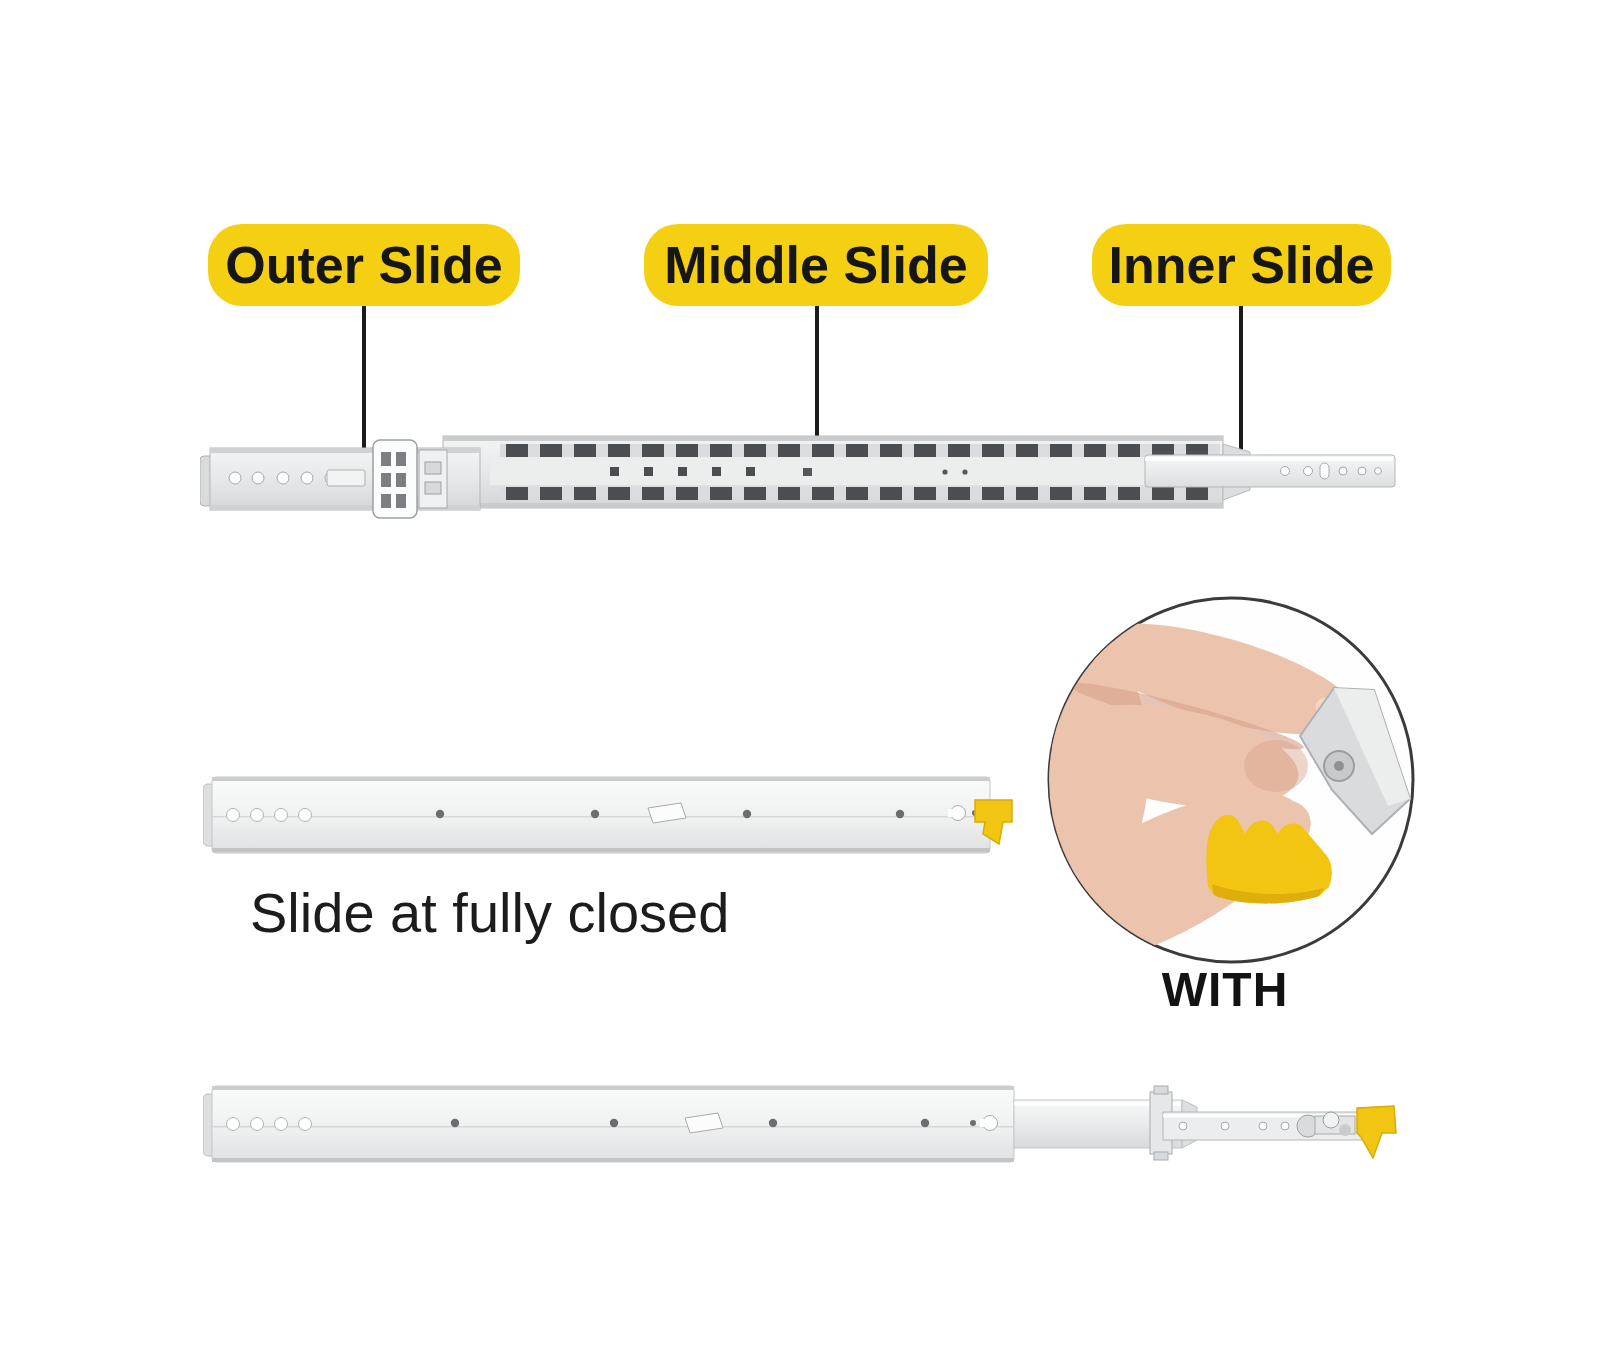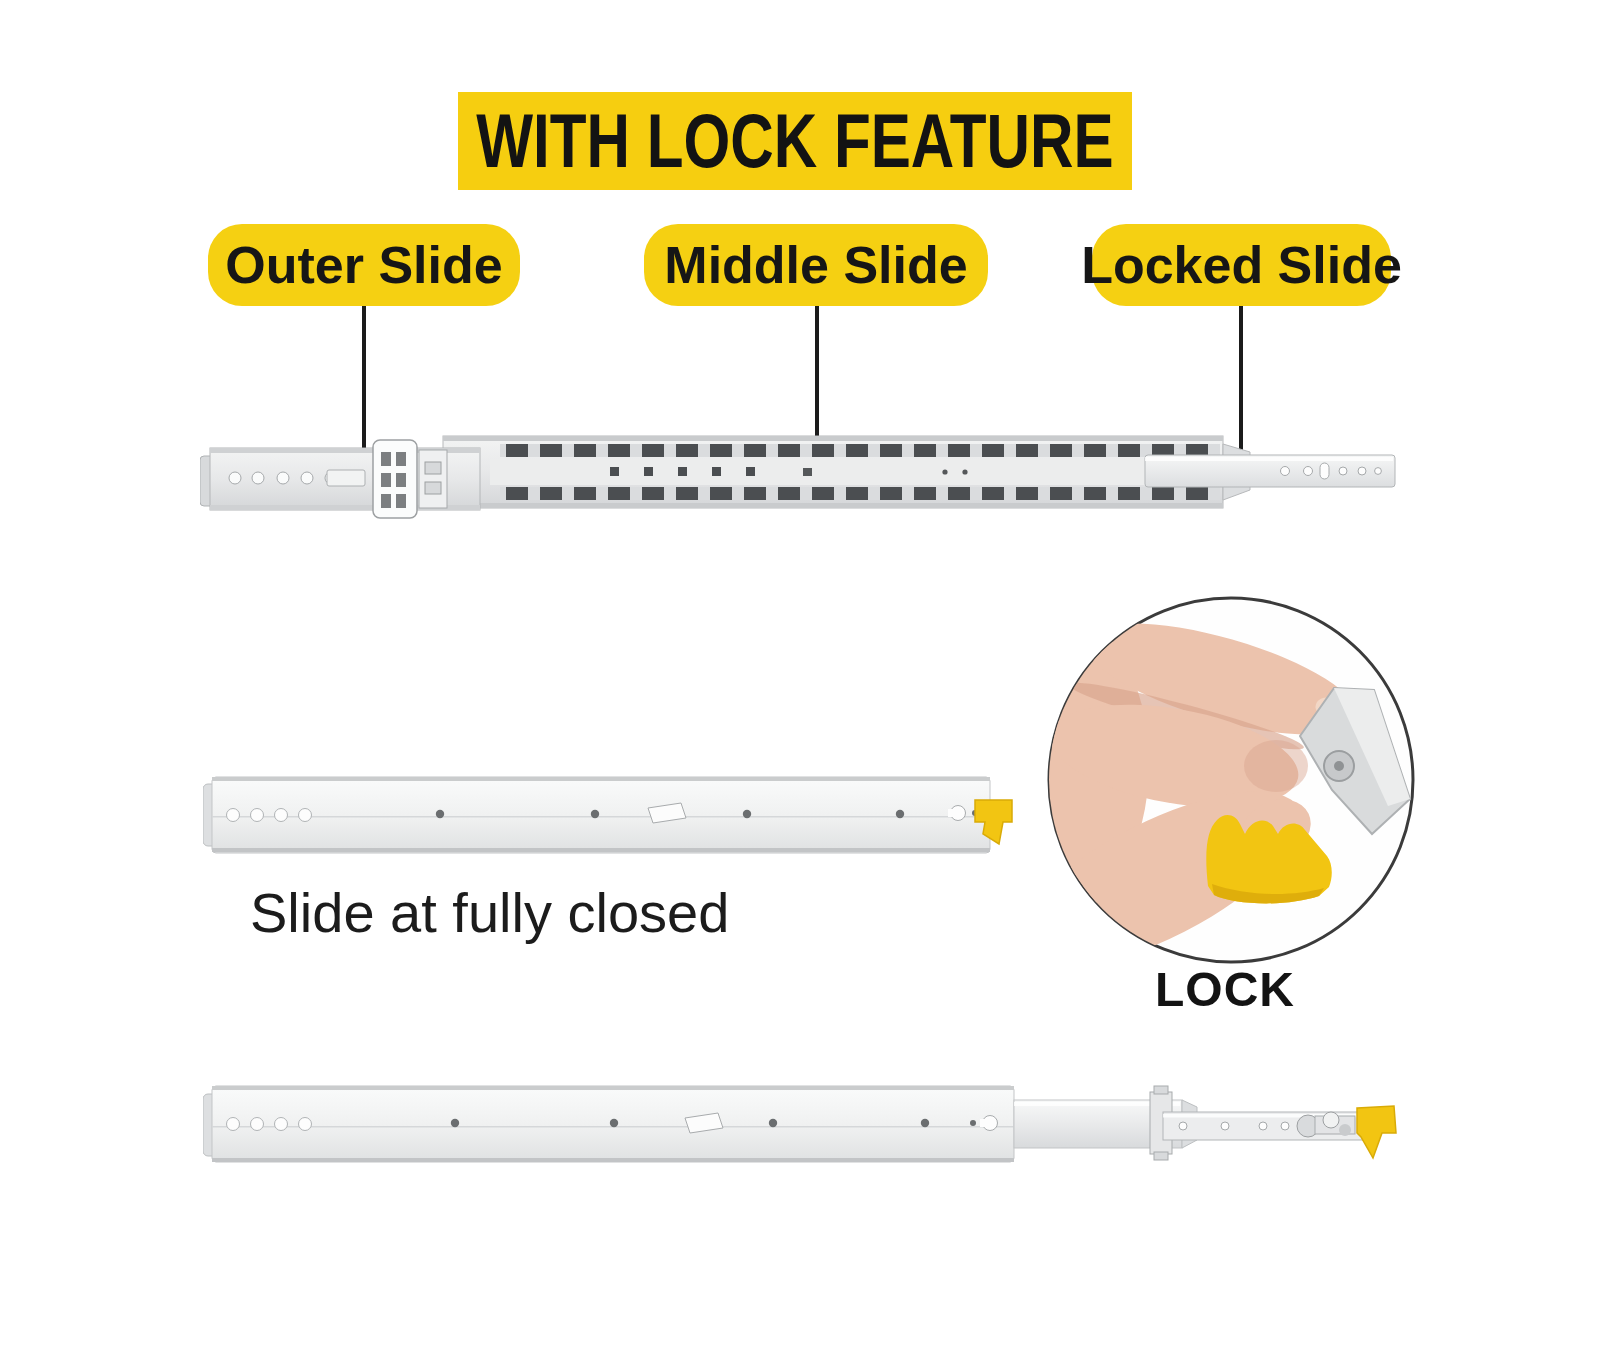--- a/index.html
+++ b/index.html
@@ -29,32 +29,29 @@
     position:absolute; left:1110px; top:962px; width:230px; text-align:center;
     font-size:48px; font-weight:bold; color:#131313; letter-spacing:1px;
   }
   svg { position:absolute; display:block; }
 </style>
 </head>
 <body>
 
 <div class="canvas">
 
-  <div class="title-band">
-    <div class="title-text">WITH LOCK FEATURE</div>
-  </div>
 
   <div class="callout" style="left:208px; top:224px; width:312px;">
     <span>Outer Slide</span>
   </div>
   <div class="callout" style="left:644px; top:224px; width:344px;">
     <span>Middle Slide</span>
   </div>
   <div class="callout" style="left:1092px; top:224px; width:299px;">
-    <span>Locked Slide</span>
+    <span>Inner Slide</span>
   </div>
 
   <div class="pointer-line" style="left:362px; top:306px; height:152px;"></div>
   <div class="pointer-dot" style="left:354px; top:453px;"></div>
   <div class="pointer-line" style="left:815px; top:306px; height:147px;"></div>
   <div class="pointer-dot" style="left:807px; top:448px;"></div>
   <div class="pointer-line" style="left:1239px; top:306px; height:166px;"></div>
   <div class="pointer-dot" style="left:1231px; top:467px;"></div>
 
   <svg style="left:200px; top:426px;" width="1210" height="95" viewBox="0 0 1210 95">
@@ -188,21 +185,21 @@
         <circle cx="303" cy="172" r="5" fill="#8f9294"></circle>
       </g>
 
       <path d="M 172,292 C 168,256 171,236 181,226 C 189,218 199,220 204,230 L 209,240
                C 215,226 229,222 237,232 L 242,240 C 248,228 262,226 269,236 L 291,262
                C 297,270 297,283 293,293 L 283,302 C 251,313 198,311 178,301 Z" style="fill:var(--lock_yellow)"></path>
       <path d="M 176,290 C 210,302 256,303 288,294 L 283,302 C 251,313 198,311 178,301 Z" style="fill:var(--lock_yellow_dark)" opacity="0.8"></path>
     </g>
   </svg>
 
-  <div class="push-label">LOCK</div>
+  <div class="push-label">WITH</div>
 
   <svg style="left:203px; top:1076px;" width="1210" height="100" viewBox="0 0 1210 100">
     <defs>
       <linearGradient id="gBar2" x1="0" y1="0" x2="0" y2="1">
         <stop offset="0" stop-color="#fafbfb"></stop>
           <stop offset="0.55" stop-color="#eff0f0"></stop>
           <stop offset="1" stop-color="#dfe1e2"></stop>
       </linearGradient>
       <linearGradient id="gTube" x1="0" y1="0" x2="0" y2="1">
         <stop offset="0" stop-color="#f8f9f9"></stop>

